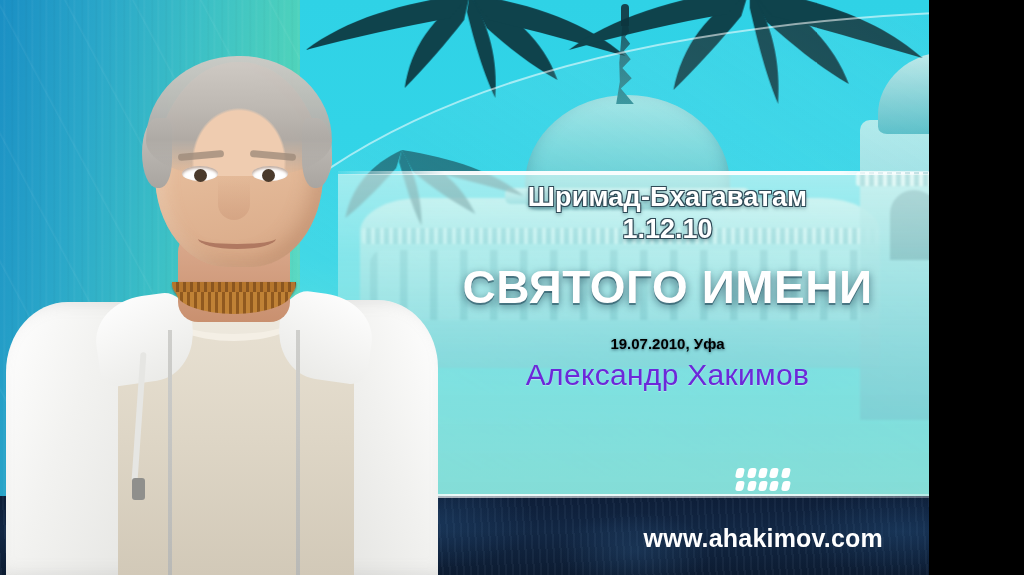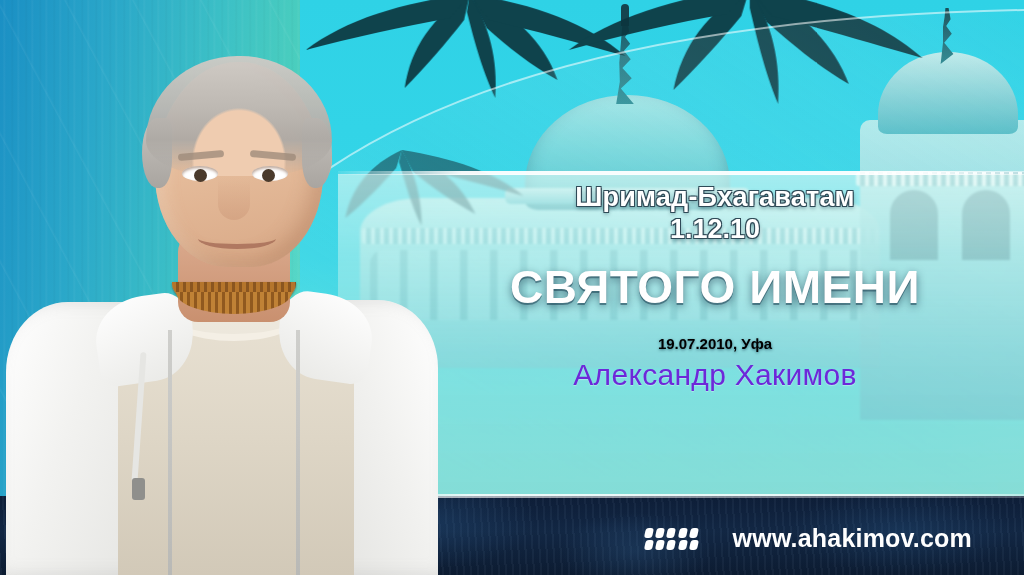--- a/index.html
+++ b/index.html
@@ -1,20 +1,20 @@
 <!DOCTYPE html>
 <html><head>
 <meta charset="utf-8">
 <style>
   html,body{margin:0;padding:0;background:#000;}
   body{font-family:"Liberation Sans",sans-serif;}
 
   #card{
     position:relative;
-    width:1024px;height:575px;
+    width:929px;height:575px;
     overflow:hidden;
     background:#39c8d2;
   }
 
   
   .bg-base{
     position:absolute;inset:0;
     background:
       linear-gradient(100deg,
         #1a8fc4 0%,
@@ -226,23 +226,24 @@
       radial-gradient(ellipse 110px 55px at 62% 70%, rgba(55,105,155,.25), rgba(0,0,0,0) 70%),
       radial-gradient(ellipse 160px 60px at 88% 45%, rgba(40,90,140,.26), rgba(0,0,0,0) 70%),
       repeating-linear-gradient(86deg, rgba(255,255,255,.03) 0 2px, rgba(0,0,0,.05) 2px 7px);
   }
   .bottombar-topedge{
     position:absolute;left:150px;top:0;right:0;height:2px;
     background:linear-gradient(90deg,rgba(255,255,255,.85),rgba(255,255,255,.45) 70%,rgba(255,255,255,.25));
   }
 
   .siteline{
-    position:absolute;right:52px;bottom:22px;
+    position:absolute;right:46px;bottom:22px;
     display:flex;align-items:center;gap:34px;
     z-index:30;
+    flex-direction:column;
   }
   .logo-mark{
     display:grid;
     grid-template-columns:repeat(5,1fr);
     grid-template-rows:repeat(2,1fr);
     gap:3px 3px;
     width:54px;height:22px;
   }
   .logo-dot{
     background:#ffffff;

